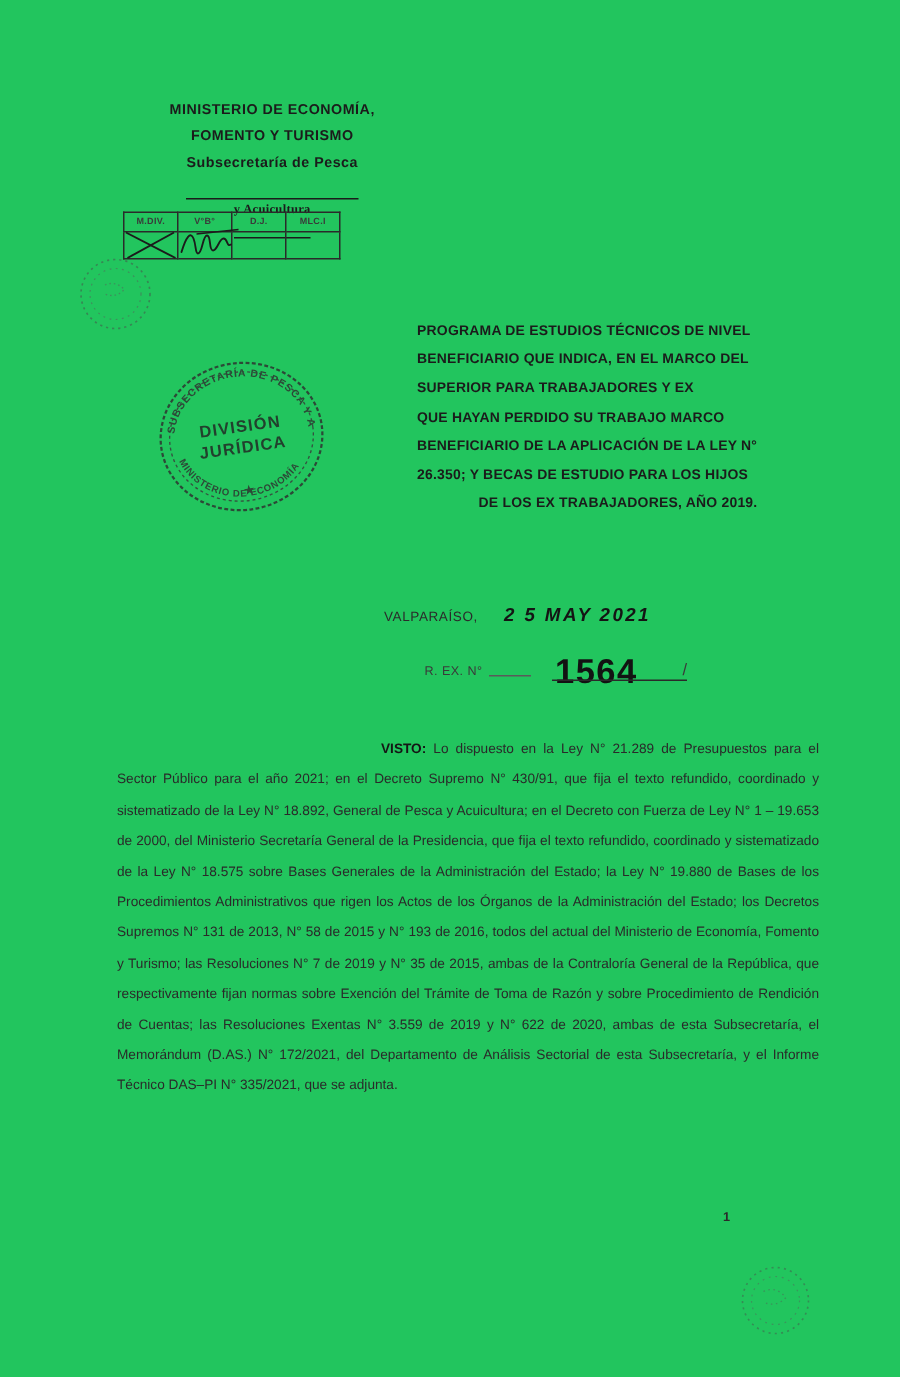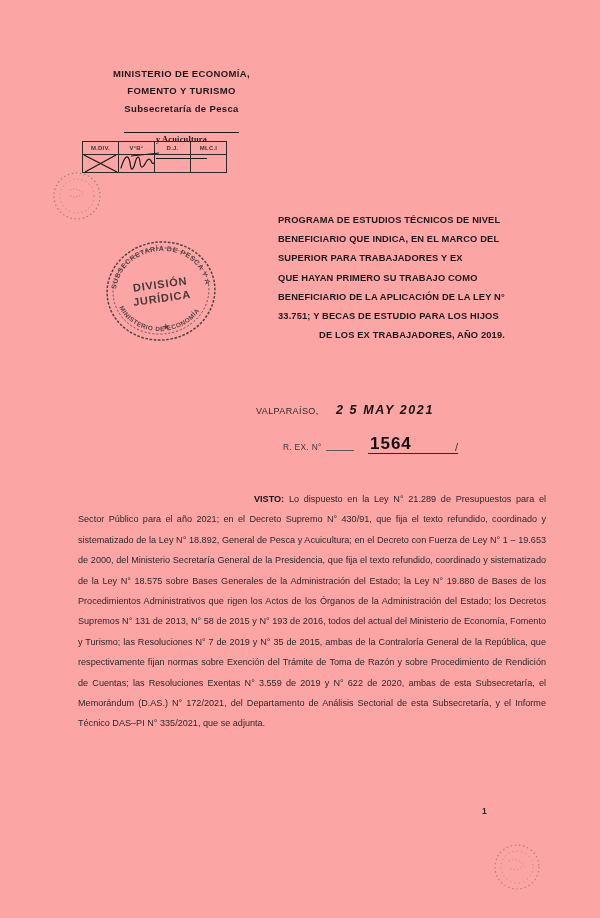--- a/index.html
+++ b/index.html
@@ -6,21 +6,21 @@
   html, body {
     margin: 0;
     padding: 0;
     background: #8a8a8a;
   }
   .page {
     position: relative;
     width: 600px;
     height: 918px;
     margin: 0 auto;
-    background: #fca5a5;
+    background: #22c55e;
     overflow: hidden;
     font-family: "Liberation Sans", sans-serif;
     color: #1b1b1b;
     -webkit-font-smoothing: none;
   }
 
   
   .letterhead {
     position: absolute;
     left: 74px;
@@ -170,21 +170,21 @@
     position: absolute;
     left: 326px;
     top: 450px;
     width: 28px;
     border-bottom: 1px solid #5a5a5a;
   }
   .res-number {
     position: absolute;
     left: 370px;
     top: 434px;
-    font-size: 17px;
+    font-size: 23px;
     font-weight: bold;
     letter-spacing: 1px;
     color: #121212;
   }
   .res-underline {
     position: absolute;
     left: 368px;
     top: 453px;
     width: 90px;
     border-bottom: 1.4px solid #2a2a2a;
@@ -288,23 +288,23 @@
       <text x="75" y="56" text-anchor="middle" font-family="Liberation Sans, sans-serif" font-size="11" font-weight="bold" fill="#232323" letter-spacing="0.8">DIVISIÓN</text>
       <text x="75" y="70" text-anchor="middle" font-family="Liberation Sans, sans-serif" font-size="11" font-weight="bold" fill="#232323" letter-spacing="0.8">JURÍDICA</text>
       <text x="75" y="98" text-anchor="middle" font-family="Liberation Sans, sans-serif" font-size="9" fill="#2f2f2f">★</text>
     </g>
   </svg>
 
   <div class="title-block">
     <span>PROGRAMA DE ESTUDIOS TÉCNICOS DE NIVEL</span>
     <span>BENEFICIARIO QUE INDICA, EN EL MARCO DEL</span>
     <span>SUPERIOR PARA TRABAJADORES Y EX</span>
-    <span>QUE HAYAN PRIMERO SU TRABAJO COMO</span>
+    <span>QUE HAYAN PERDIDO SU TRABAJO MARCO</span>
     <span>BENEFICIARIO DE LA APLICACIÓN DE LA LEY N°</span>
-    <span>33.751; Y BECAS DE ESTUDIO PARA LOS HIJOS</span>
+    <span>26.350; Y BECAS DE ESTUDIO PARA LOS HIJOS</span>
     <span class="last">DE LOS EX TRABAJADORES, AÑO 2019.</span>
   </div>
 
   <div class="place-date">VALPARAÍSO,</div>
   <div class="date-stamp">2 5 MAY 2021</div>
 
   <div class="res-label">R. EX. N°</div>
   <div class="res-dotline"></div>
   <div class="res-number">1564</div>
   <div class="res-underline"></div>

